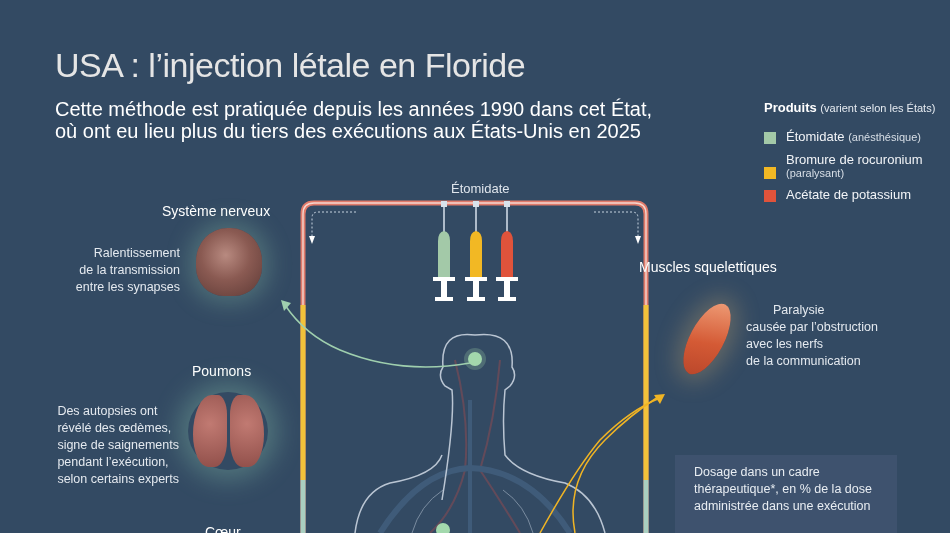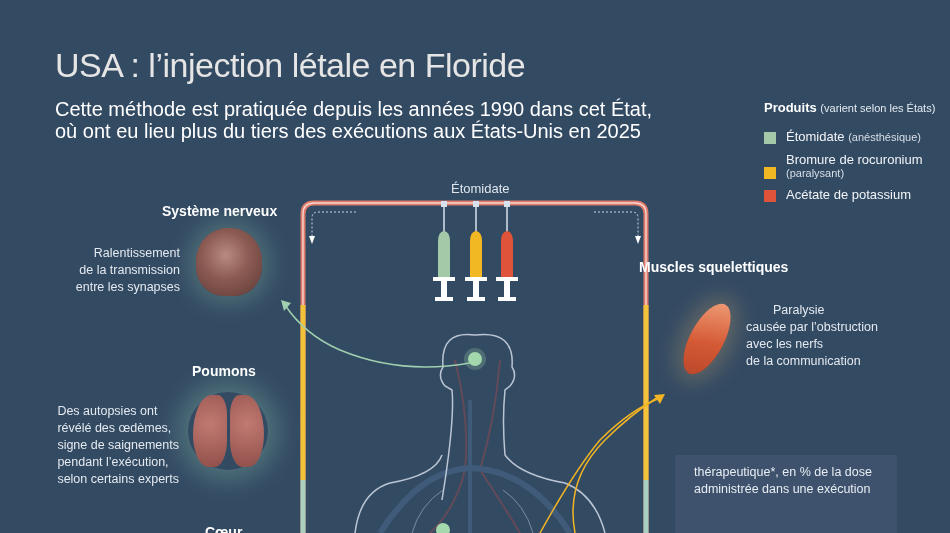--- a/index.html
+++ b/index.html
@@ -20,21 +20,21 @@
   .legend { left:720px; top:100px; width:220px;margin-left:44px; }
   .legend-title { font-size:13px; font-weight:bold; color:#ffffff; margin-bottom:14px; }
   .legend-title .muted { font-weight:normal; font-size:11px; color:#e6ebf1; }
   .legend-item { display:flex; align-items:flex-end; margin-bottom:8px; font-size:13px; color:#f2f4f7; }
   .legend-item .sw { width:12px; height:12px; margin-right:10px; margin-top:2px; flex:0 0 auto; }
   .legend-item .note { font-size:11px; color:#d8dfe7; }
   .legend-item .sub { display:block; font-size:11px; color:#d8dfe7; }
 
   .label-catheter { left:451px; top:181px; font-size:13px; color:#dfe5ec; }
 
-  .organ-title { font-size:14px; font-weight:bold; color:#ffffff; white-space:nowrap; }
+  .organ-title { font-size:14px; font-weight:normal; color:#ffffff; white-space:nowrap; }
   .organ-desc { font-size:12.5px; line-height:17px; color:#e4e9ef; }
 
   .brain {
     left:196px; top:228px; width:66px; height:68px; border-radius:48% 48% 42% 42%;
     background: radial-gradient(circle at 45% 40%, #b88a80 0%, #8a5a52 45%, #5e3a36 100%);
     box-shadow: 0 0 22px 8px rgba(160,220,180,0.25);
   }
   .lungs-glow {
     left:188px; top:392px; width:80px; height:78px; border-radius:50%;
     box-shadow: 0 0 26px 10px rgba(160,230,190,0.28);
@@ -191,16 +191,17 @@
 <div class="abs muscle"></div>
 <div class="abs organ-desc" style="left:746px;top:302px">
   <div style="padding-left:27px">Paralysie</div>
   <div>causée par l’obstruction</div>
   <div>avec les nerfs</div>
   <div>de la communication</div>
 </div>
 
 <div class="abs dosage-box">
   <div class="dosage-text">
+    <div>Dosage dans un cadre</div>
     <div>thérapeutique*, en % de la dose</div>
     <div>administrée dans une exécution</div>
   </div>
 </div>
 
 </body></html>

